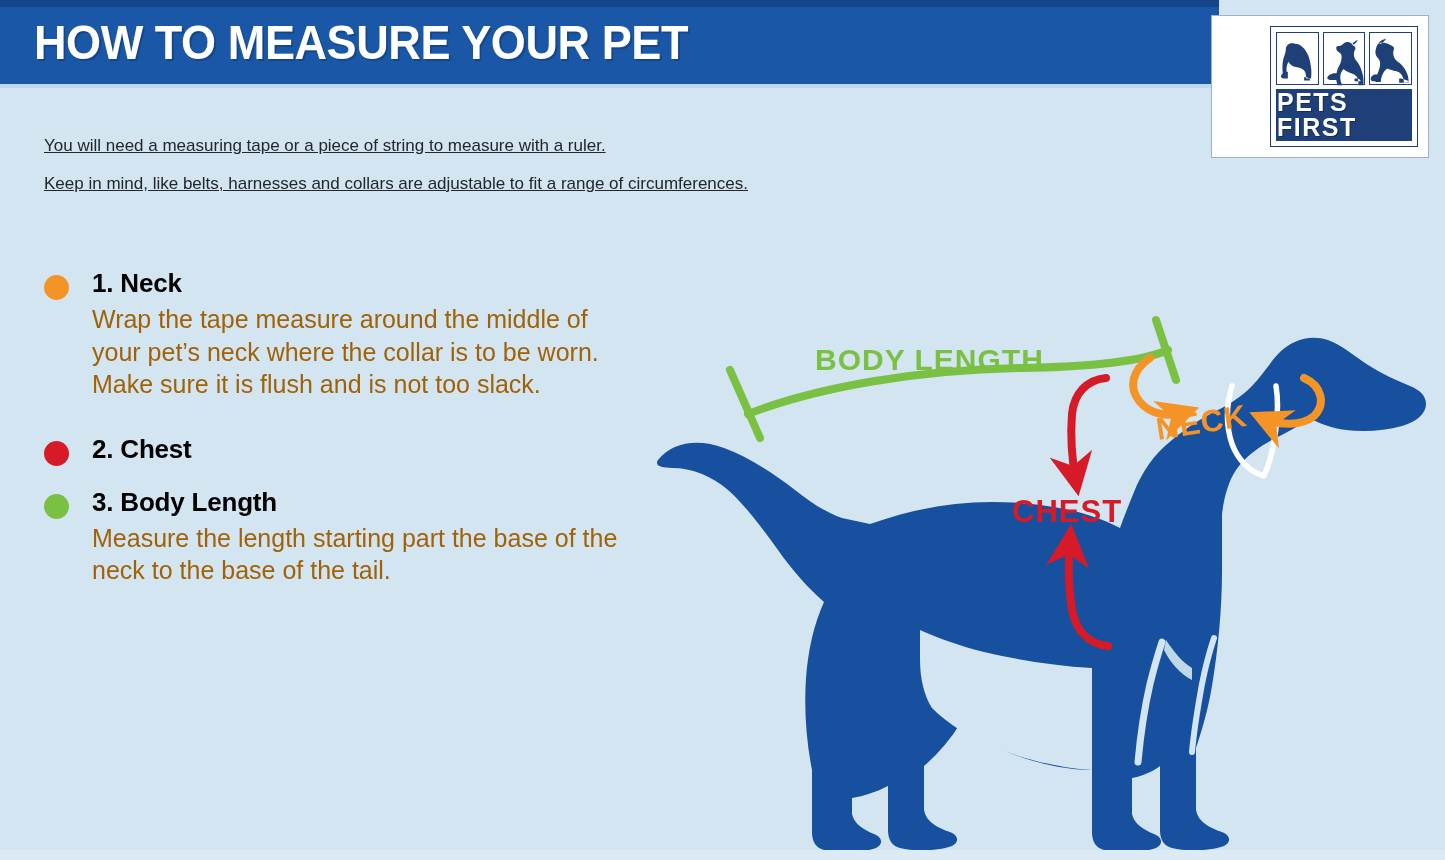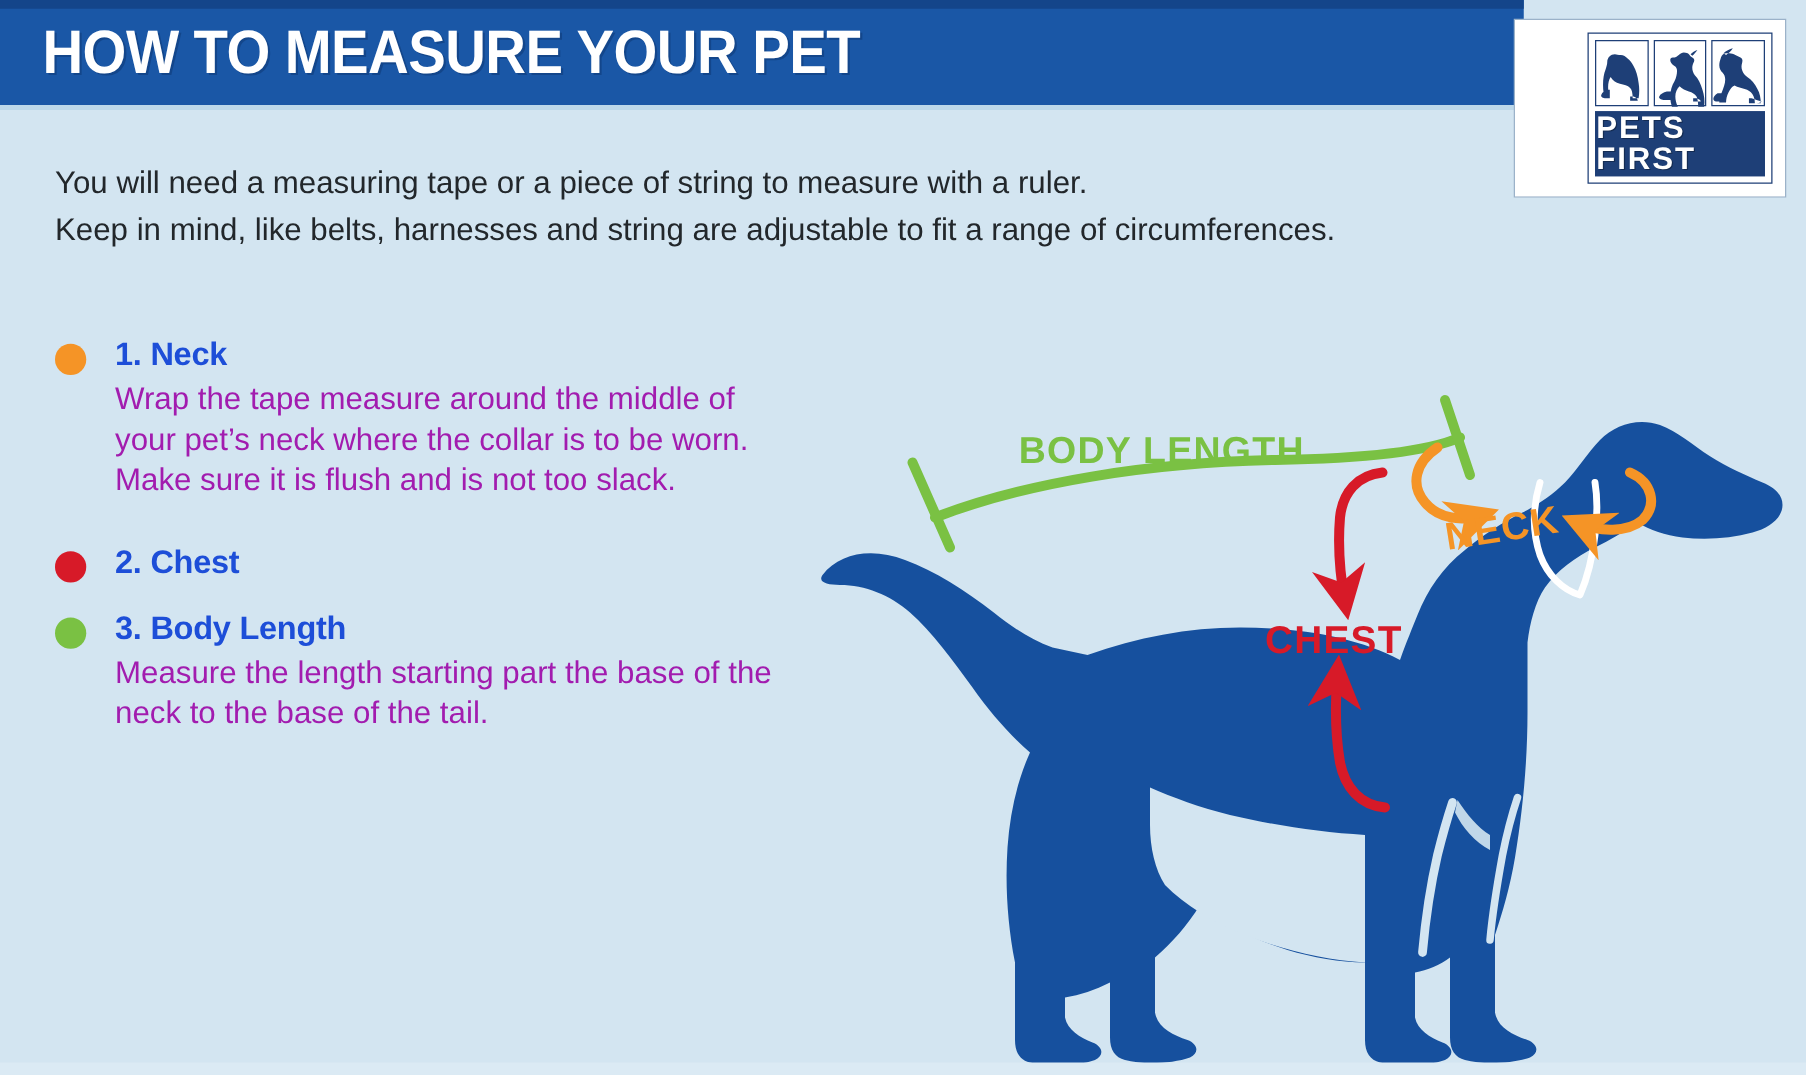--- a/index.html
+++ b/index.html
@@ -116,48 +116,49 @@
     text-shadow: 1px 1px 0 rgba(0,0,0,0.3);
   }
 
   
   .intro {
     position: absolute;
     left: 44px;
     top: 127px;
     width: 1180px;
     color: #22272b;
-    font-size: 25px;
+    font-size: 17px;
     line-height: 38px;
+    text-decoration: underline;
   }
   .intro div { white-space: nowrap; }
 
   
   .items { position: absolute; left: 36px; top: 266px; width: 600px; }
   .item { position: relative; padding-left: 56px; margin-bottom: 31px; }
   .bullet {
     position: absolute;
     left: 8px;
     top: 9px;
     width: 25px;
     height: 25px;
     border-radius: 50%;
   }
   .item-title {
     font-size: 26px;
     font-weight: bold;
-    color: #1d4ed8;
+    color: #000000;
     line-height: 34px;
     margin-bottom: 3px;
     letter-spacing: -0.2px;
   }
   .item-body {
     font-size: 25px;
     line-height: 32.5px;
-    color: #a21caf;
+    color: #a16207;
     max-width: 560px;
   }
 
   
   .diagram {
     position: absolute;
     left: 620px;
     top: 210px;
     width: 825px;
     height: 650px;
@@ -203,21 +204,21 @@
         </div>
       </div>
       <div class="logo-band">
         <span>PETS FIRST</span>
       </div>
     </div>
   </div>
 
   <div class="intro">
     <div>You will need a measuring tape or a piece of string to measure with a ruler.</div>
-    <div>Keep in mind, like belts, harnesses and string are adjustable to fit a range of circumferences.</div>
+    <div>Keep in mind, like belts, harnesses and collars are adjustable to fit a range of circumferences.</div>
   </div>
 
   <div class="items">
 
     <div class="item">
       <span class="bullet" style="background:#f59426"></span>
       <div class="item-title">1. Neck</div>
       <div class="item-body">Wrap the tape measure around the middle of your pet’s neck where the collar is to be worn. Make sure it is flush and is not too slack.</div>
     </div>
 

